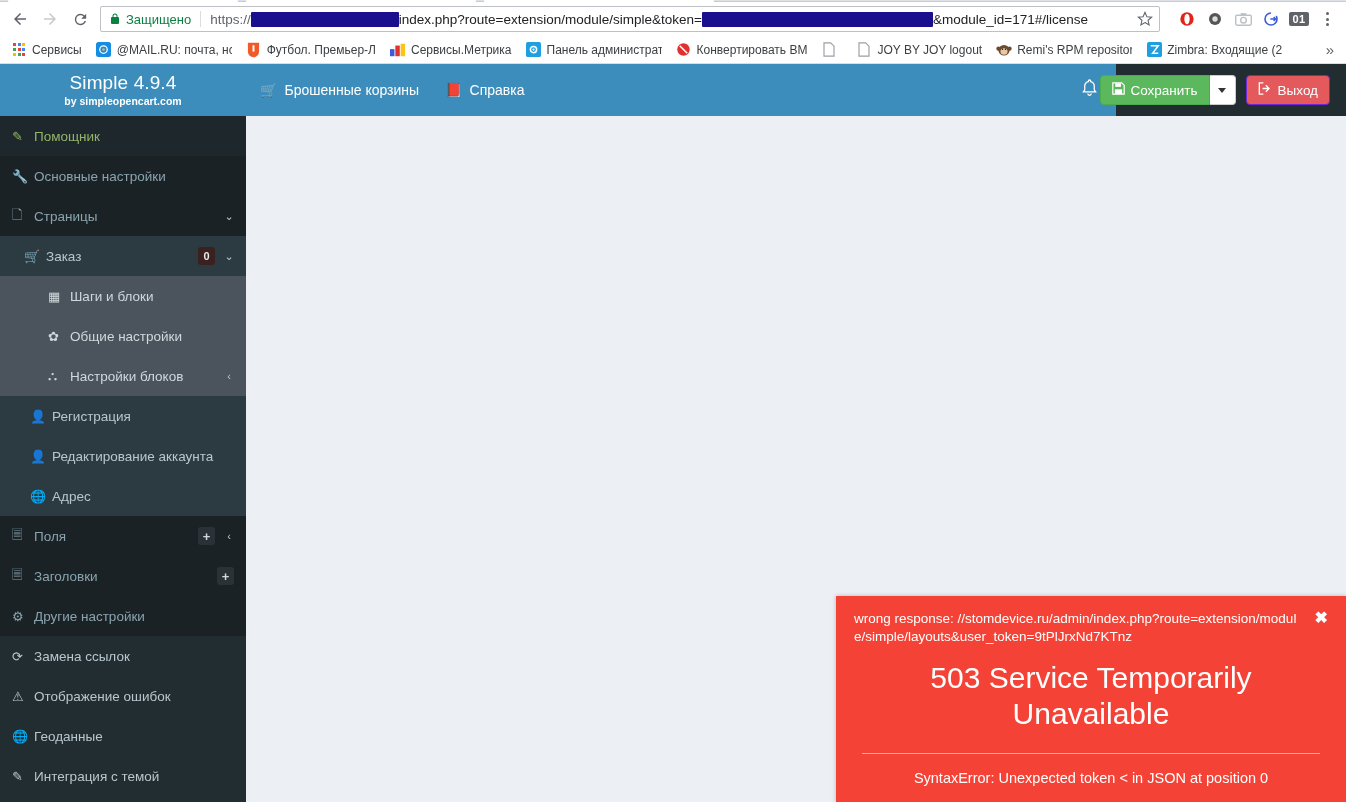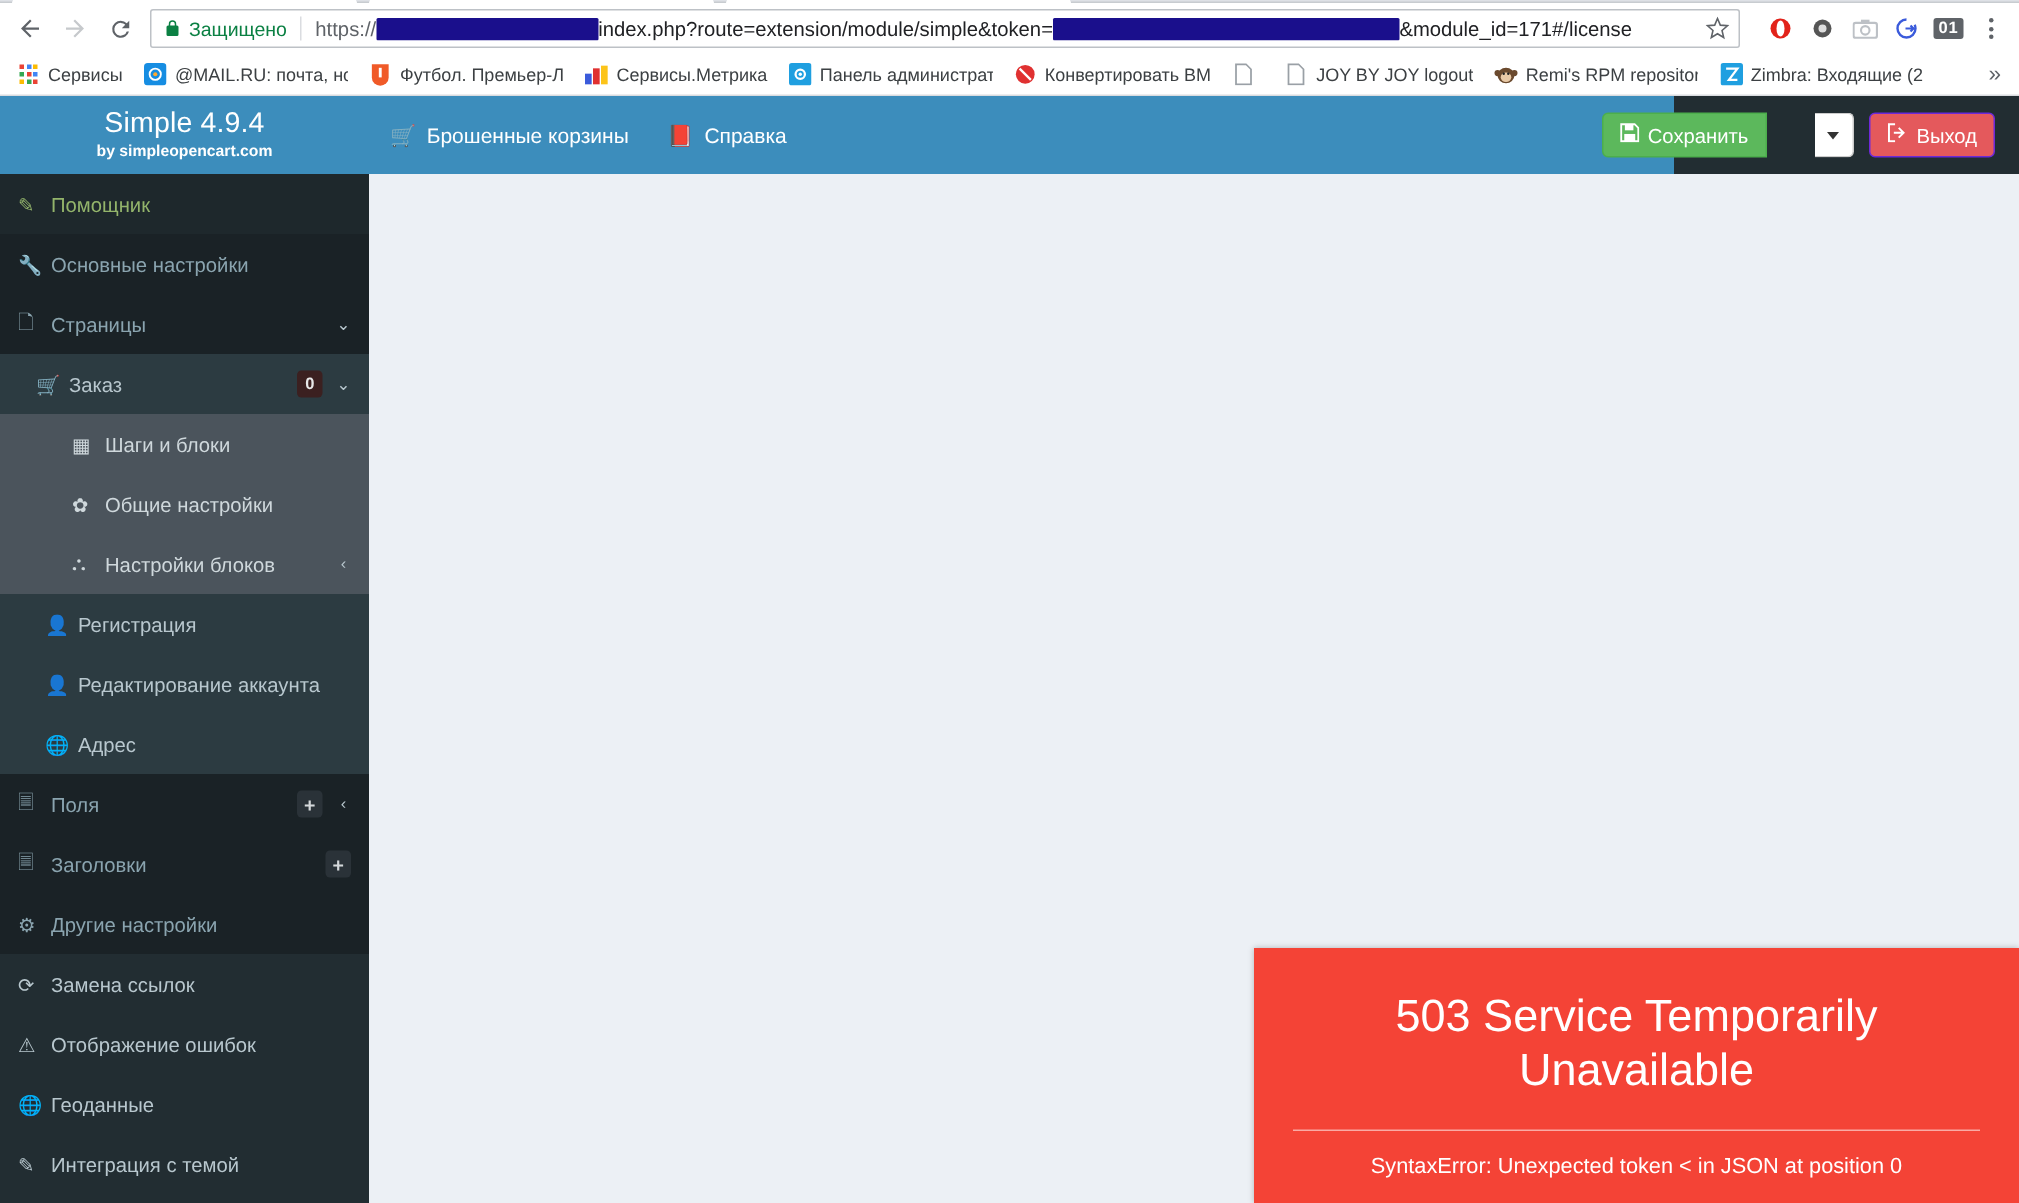--- a/index.html
+++ b/index.html
@@ -514,21 +514,21 @@
       </div>
       <div id="bell-wrap">
         <span>
           <svg width="17" height="19" viewBox="0 0 20 22">
               <path d="M10 1a1.4 1.4 0 0 1 1.4 1.4v.6A5.6 5.6 0 0 1 15.6 8.6v4l1.6 2.4H2.8l1.6-2.4v-4A5.6 5.6 0 0 1 8.6 3V2.4A1.4 1.4 0 0 1 10 1z" fill="none" stroke="#fff" stroke-width="1.5"></path>
               <path d="M8 17a2 2 0 0 0 4 0" fill="none" stroke="#fff" stroke-width="1.5"></path>
             </svg>
         </span>
       </div>
       <div id="action-bar">
-        <div style="display:flex;align-items:center;gap:32px;">
+        <div style="display:flex;align-items:center;">
           <div class="btn btn-save">
             <span>
               <svg width="13" height="13" viewBox="0 0 16 16">
                   <path d="M1 1h11l3 3v11H1z" fill="none" stroke="#fff" stroke-width="1.5"></path>
                   <rect x="4" y="1.6" width="7" height="4.4" fill="#fff"></rect>
                   <rect x="3.5" y="9" width="9" height="6" fill="#fff"></rect>
                 </svg>
             </span>
             <span>Сохранить</span>
           </div>
@@ -544,20 +544,24 @@
               </svg>
           </span>
           <span>Выход</span>
         </div>
       </div>
     </div>
 
     <div id="content">
 
       <div id="error-toast">
+        <div class="toast-head">
+          <div class="toast-msg">wrong response: //stomdevice.ru/admin/index.php?route=extension/module/simple/layouts&amp;user_token=9tPlJrxNd7KTnz</div>
+          <div id="toast-close">✖</div>
+        </div>
         <div class="toast-title">503 Service Temporarily Unavailable</div>
         <hr>
         <div class="toast-syntax">SyntaxError: Unexpected token &lt; in JSON at position 0</div>
       </div>
 
     </div>
   </div>
 </div>
 
 </body></html>

